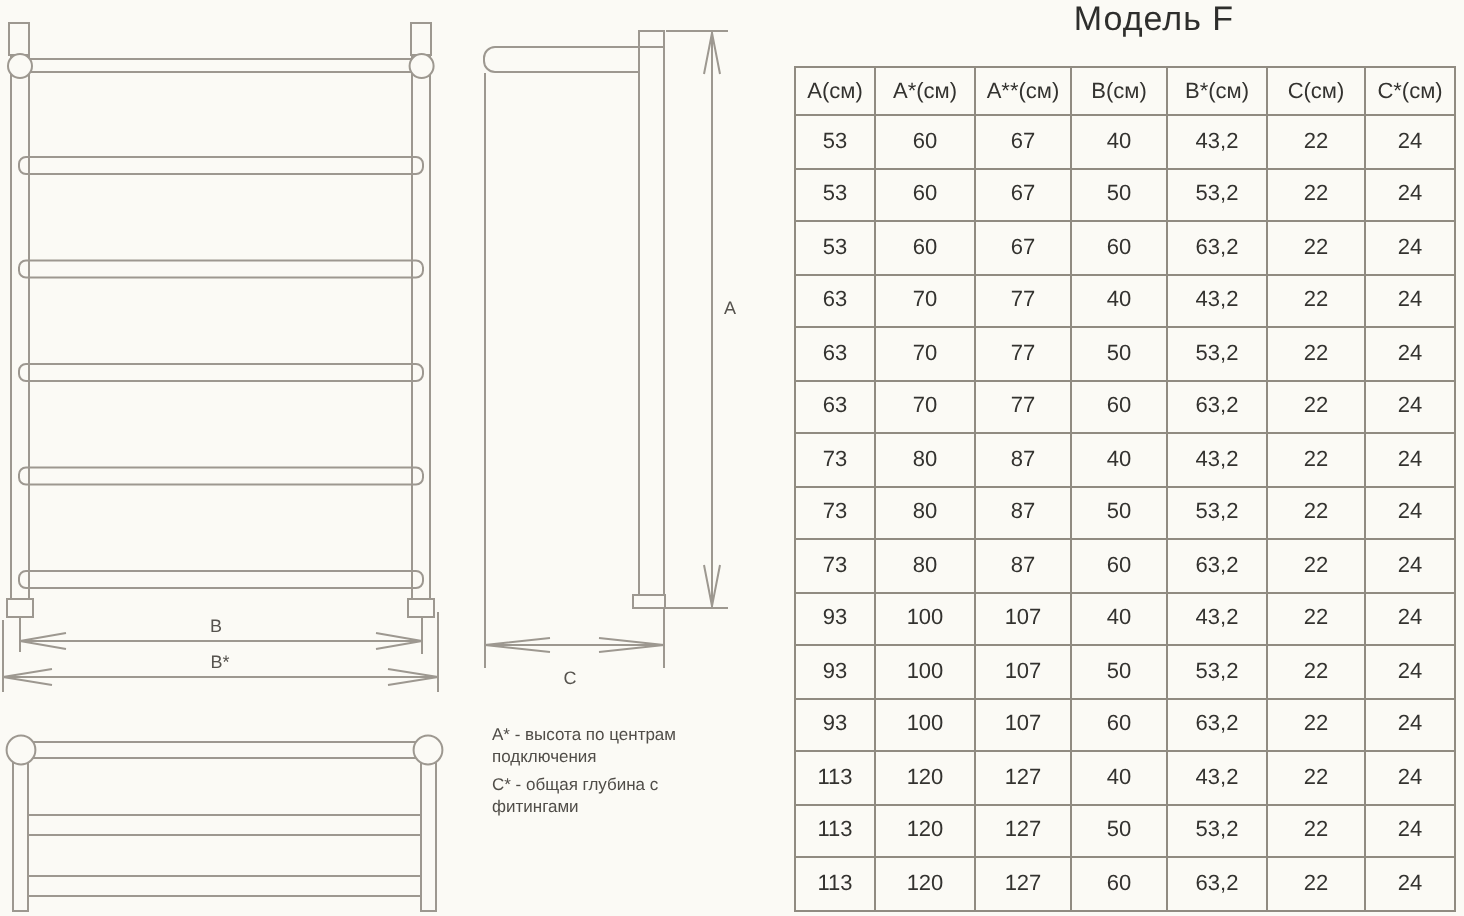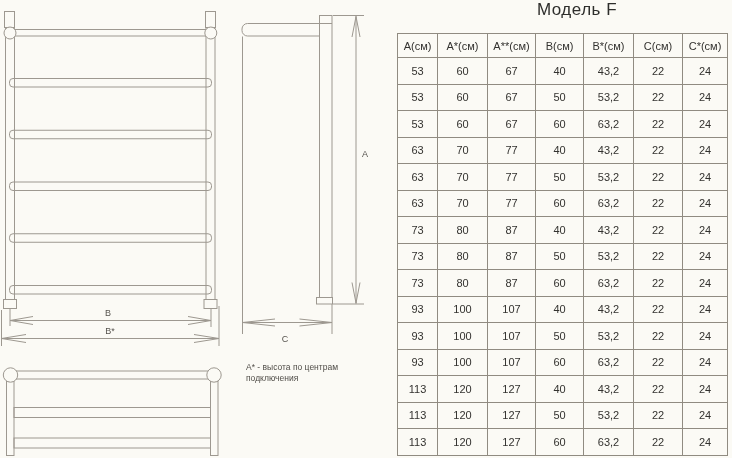--- a/index.html
+++ b/index.html
@@ -139,20 +139,21 @@
       </g>
       <g>
         <rect x="14" y="49.5" width="196.5" height="10"></rect>
         <rect x="14" y="80" width="196.5" height="10"></rect>
       </g>
     </g>
   </svg>
 
   <div class="legend">
     <p>А* - высота по центрам подключения</p>
+    <p>С* - общая глубина с фитингами</p>
   </div>
 
   <div class="page-title">Модель F</div>
 
   <table class="spec">
     <colgroup>
       <col style="width:40px">
         <col style="width:50px">
         <col style="width:48px">
       <col style="width:48px">

